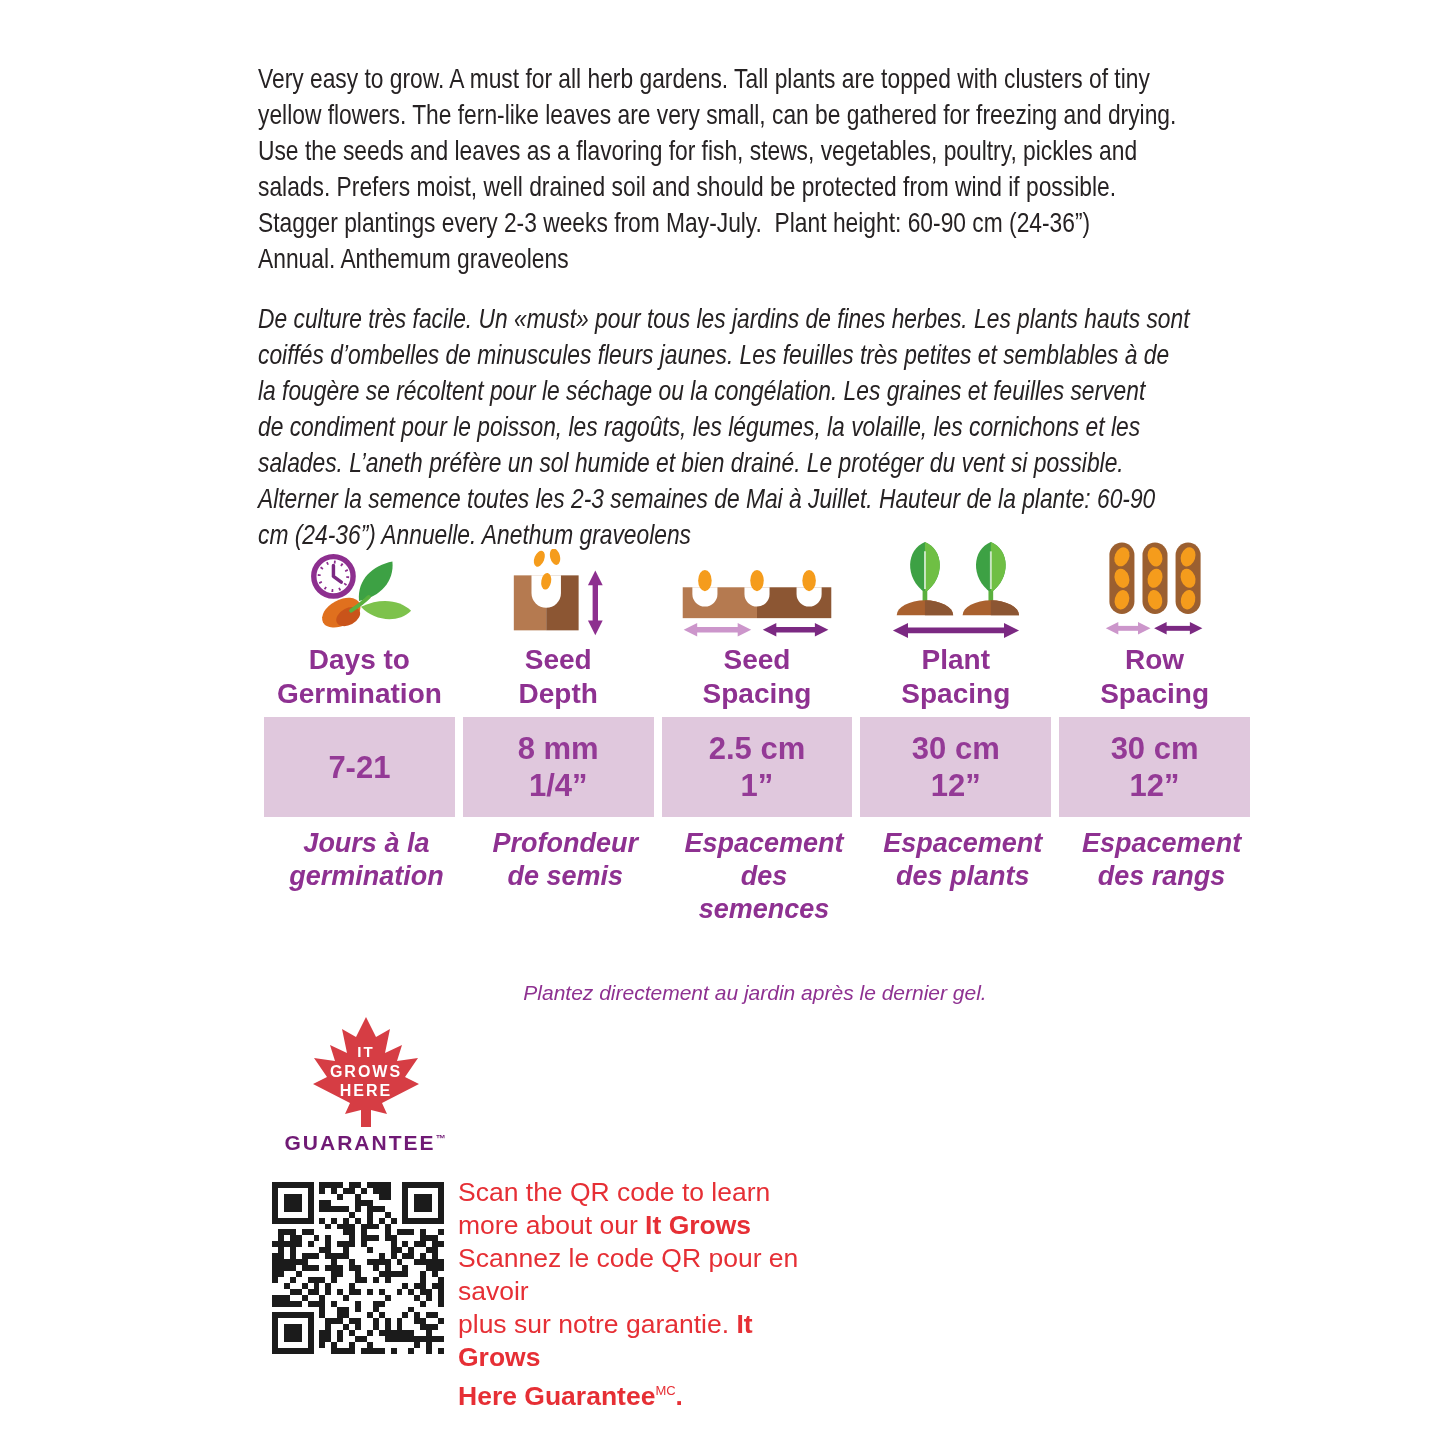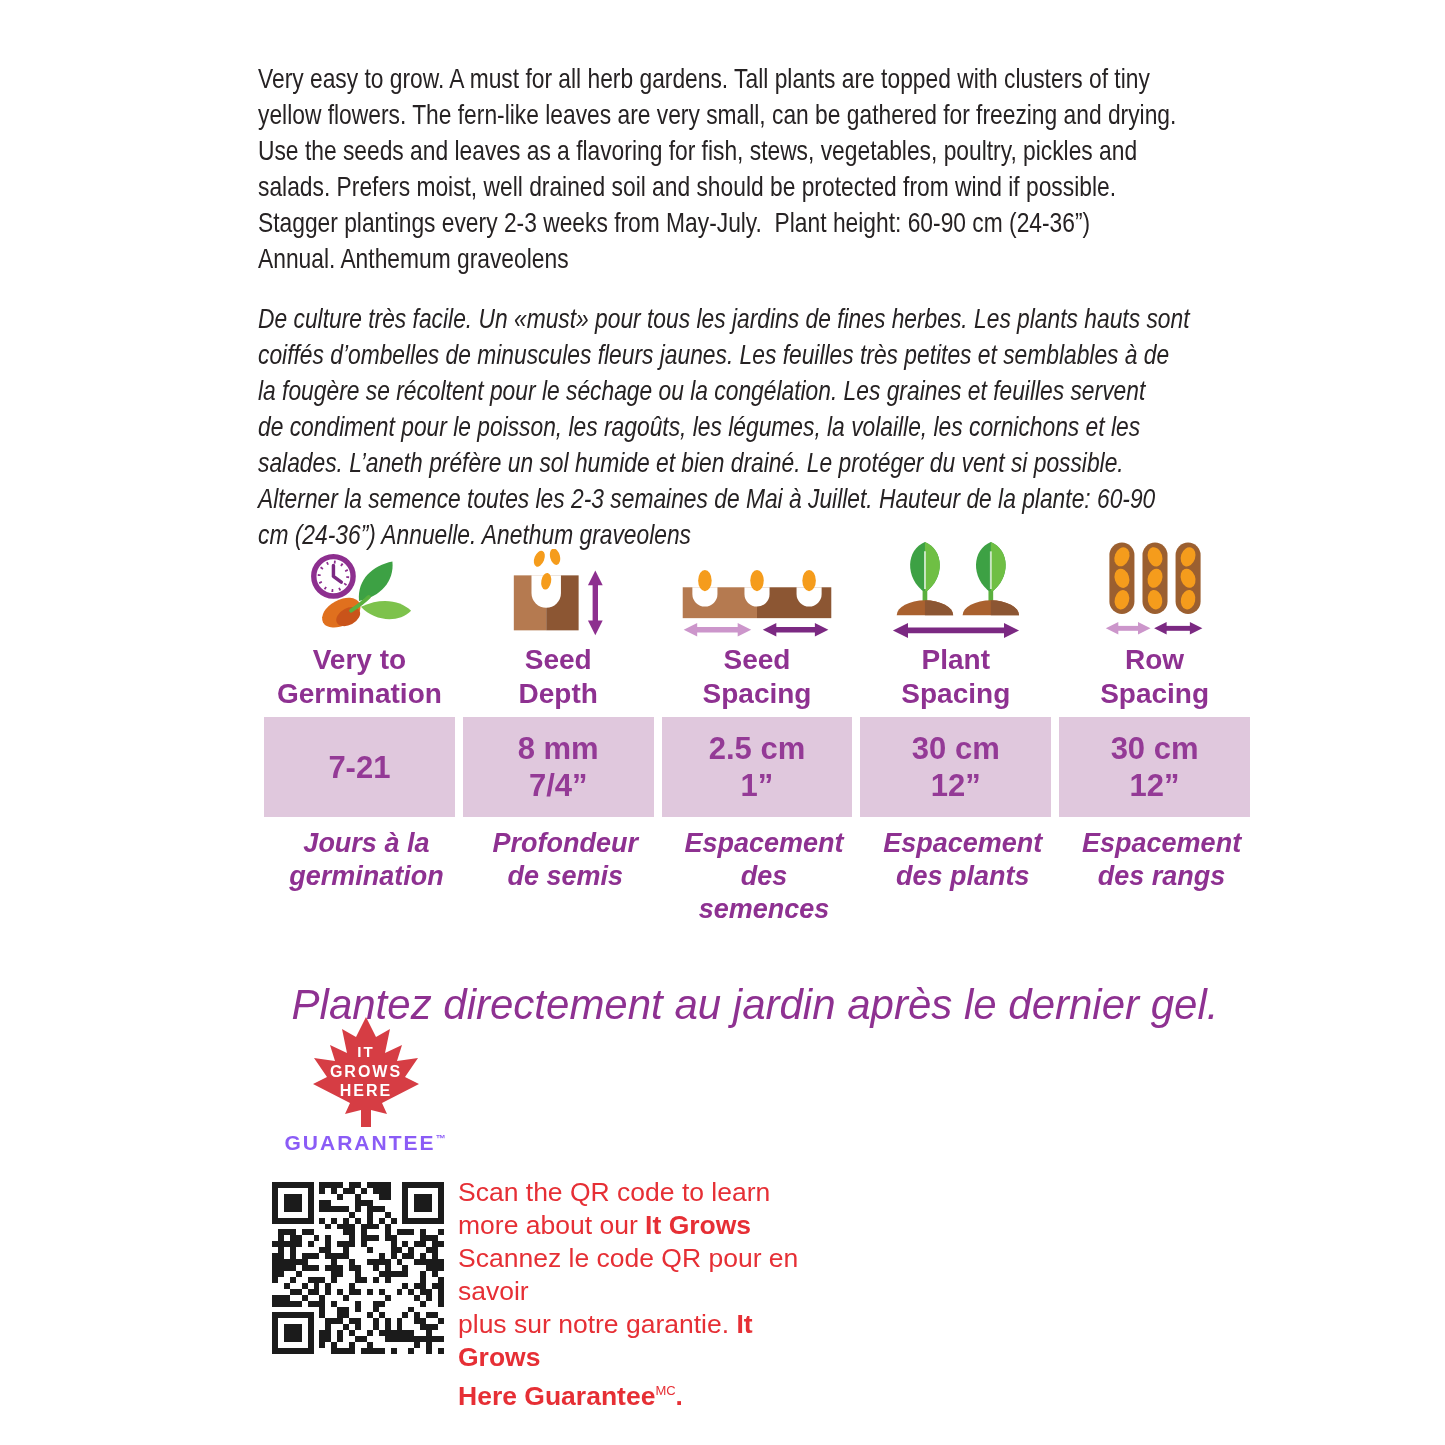--- a/index.html
+++ b/index.html
@@ -17,26 +17,26 @@
   .col-title{height:74px;margin-top:2px;text-align:center;font-weight:700;font-size:28px;
              line-height:34px;color:#8e3191;}
   .band{width:100%;height:100px;background:#e0c8dd;display:flex;flex-direction:column;
         align-items:center;justify-content:center;}
   .band .v{font-weight:700;font-size:31px;line-height:37px;color:#943a96;}
   .col-fr{margin-top:10px;text-align:center;font-style:italic;font-weight:700;font-size:27px;
           line-height:33px;color:#8e3191;margin-left:14px;}
   
   .note{position:absolute;left:130px;width:1250px;text-align:center;color:#8e3191;}
   .note.en{top:933px;font-size:31px;}
-  .note.fr{top:981px;font-size:42px;font-style:italic;}
+  .note.fr{top:981px;font-size:21px;font-style:italic;}
   
   .logo{position:absolute;left:274px;top:1015px;width:184px;text-align:center;}
   .logo svg{display:block;margin:0 auto;}
   .leaf-text{fill:#ffffff;font-family:"Liberation Sans",sans-serif;font-weight:700;letter-spacing:2px;}
-  .guarantee{margin-top:2px;color:#8b5cf6;font-weight:700;font-size:21px;letter-spacing:2px;}
+  .guarantee{margin-top:2px;color:#701a75;font-weight:700;font-size:21px;letter-spacing:2px;}
   .guarantee sup{font-size:10px;}
   
   .qr{position:absolute;left:272px;top:1182px;width:172px;height:172px;}
   .qr svg{width:172px;height:172px;fill:#1b1b1b;}
   .qr-text{position:absolute;left:458px;top:1176px;width:380px;color:#e62f35;font-size:26.5px;line-height:33px;}
   .qr-text b{font-weight:700;}
   .qr-text .it{}
   .qr-text sup{font-size:13px;}
   
   .icn{display:block;}
@@ -74,21 +74,21 @@
           <circle cx="34" cy="27" r="14.5" fill="none" stroke="#8d2f8f" stroke-width="3" stroke-dasharray="1.8 5.8"></circle>
           <path d="M34 27 L34 16 M34 27 L42 33" stroke="#7b2982" stroke-width="3.5" stroke-linecap="round" fill="none"></path>
           <ellipse cx="42" cy="64" rx="21" ry="13" transform="rotate(-28 42 64)" fill="#e0701e"></ellipse>
           <ellipse cx="49" cy="68" rx="13" ry="8.5" transform="rotate(-28 49 68)" fill="#c9541a"></ellipse>
           <path d="M60 52 C58 30 74 16 94 12 C96 32 82 48 60 52 Z" fill="#3da144"></path>
           <path d="M62 58 C84 48 102 52 113 62 C100 75 76 73 62 58 Z" fill="#7dc24c"></path>
           <path d="M52 62 C58 58 64 54 70 48" stroke="#5ab03e" stroke-width="4" fill="none" stroke-linecap="round"></path>
         </svg>
       </div>
       <div class="col-title">
-        <div>Very to</div>
+        <div>Days to</div>
         <div>Germination</div>
       </div>
       <div class="band">
         <div class="v">7-21</div>
       </div>
       <div class="col-fr">
         <div>Jours à la</div>
         <div>germination</div>
       </div>
     </div>
@@ -106,21 +106,21 @@
           <polygon points="93,21 85.5,36 100.5,36" fill="#8d2f8f"></polygon>
           <polygon points="93,87 85.5,72 100.5,72" fill="#8d2f8f"></polygon>
         </svg>
       </div>
       <div class="col-title">
         <div>Seed</div>
         <div>Depth</div>
       </div>
       <div class="band">
         <div class="v">8 mm</div>
-        <div class="v">7/4”</div>
+        <div class="v">1/4”</div>
       </div>
       <div class="col-fr">
         <div>Profondeur</div>
         <div>de semis</div>
       </div>
     </div>
 
     <div class="col">
       <div class="icon-box">
         <svg class="icn" width="164" height="92" viewBox="0 0 170 92">

